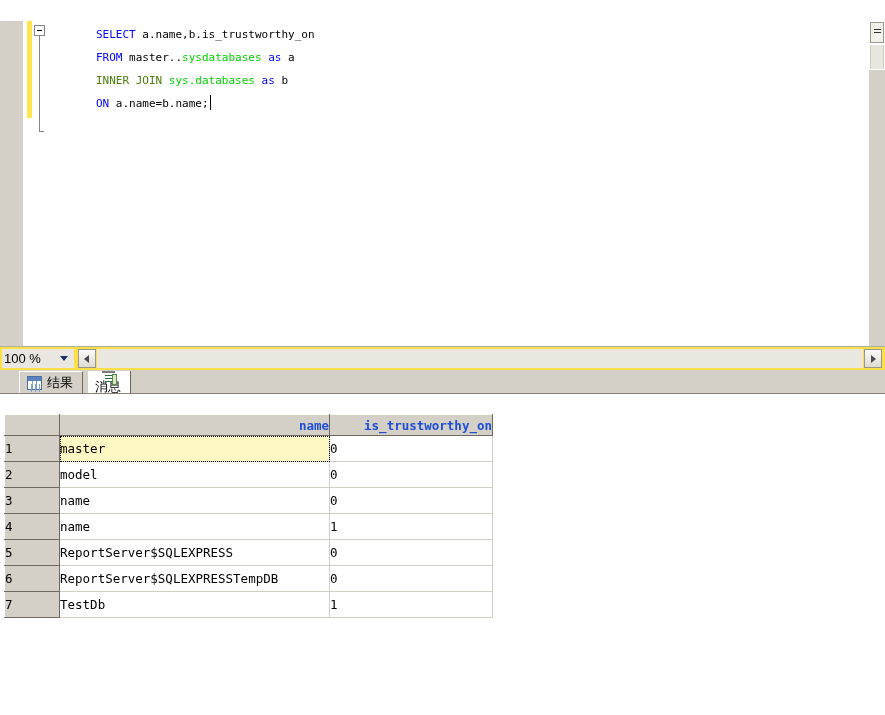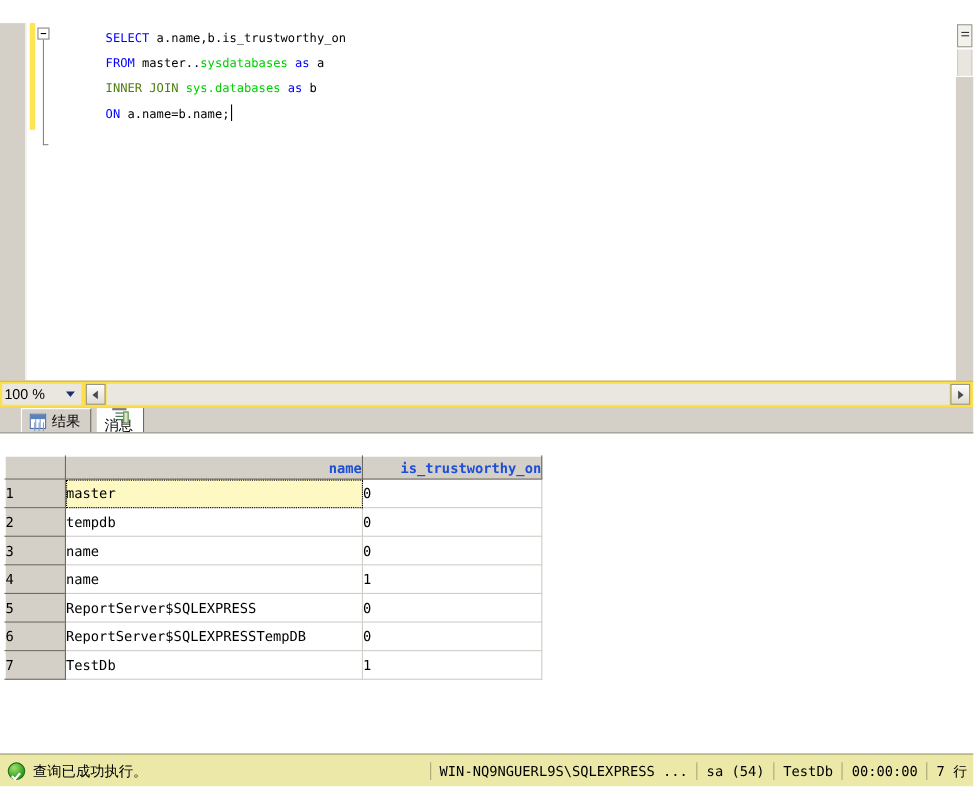--- a/index.html
+++ b/index.html
@@ -521,21 +521,21 @@
         </tr>
       </thead>
       <tbody id="gridBody">
           <tr>
             <td class="rownum">1</td>
             <td class="cell selected">master</td>
             <td class="cell">0</td>
           </tr>
           <tr>
             <td class="rownum">2</td>
-            <td class="cell">tempdb</td>
+            <td class="cell">model</td>
             <td class="cell">0</td>
           </tr>
           <tr>
             <td class="rownum">3</td>
             <td class="cell">name</td>
             <td class="cell">0</td>
           </tr>
           <tr>
             <td class="rownum">4</td>
             <td class="cell">name</td>
@@ -553,26 +553,14 @@
           </tr>
           <tr>
             <td class="rownum">7</td>
             <td class="cell">TestDb</td>
             <td class="cell">1</td>
           </tr>
         </tbody>
     </table>
   </div>
 
-  <div class="statusbar">
-    <div class="sb-status">
-      <span class="ok-icon"></span>
-      <span class="sb-text">查询已成功执行。</span>
-    </div>
-    <div class="sb-spacer"></div>
-    <div class="sb-seg first">WIN-NQ9NGUERL9S\SQLEXPRESS ...</div>
-    <div class="sb-seg">sa (54)</div>
-    <div class="sb-seg">TestDb</div>
-    <div class="sb-seg">00:00:00</div>
-    <div class="sb-seg last">7 行</div>
-  </div>
 
 </div>
 
 </body></html>

